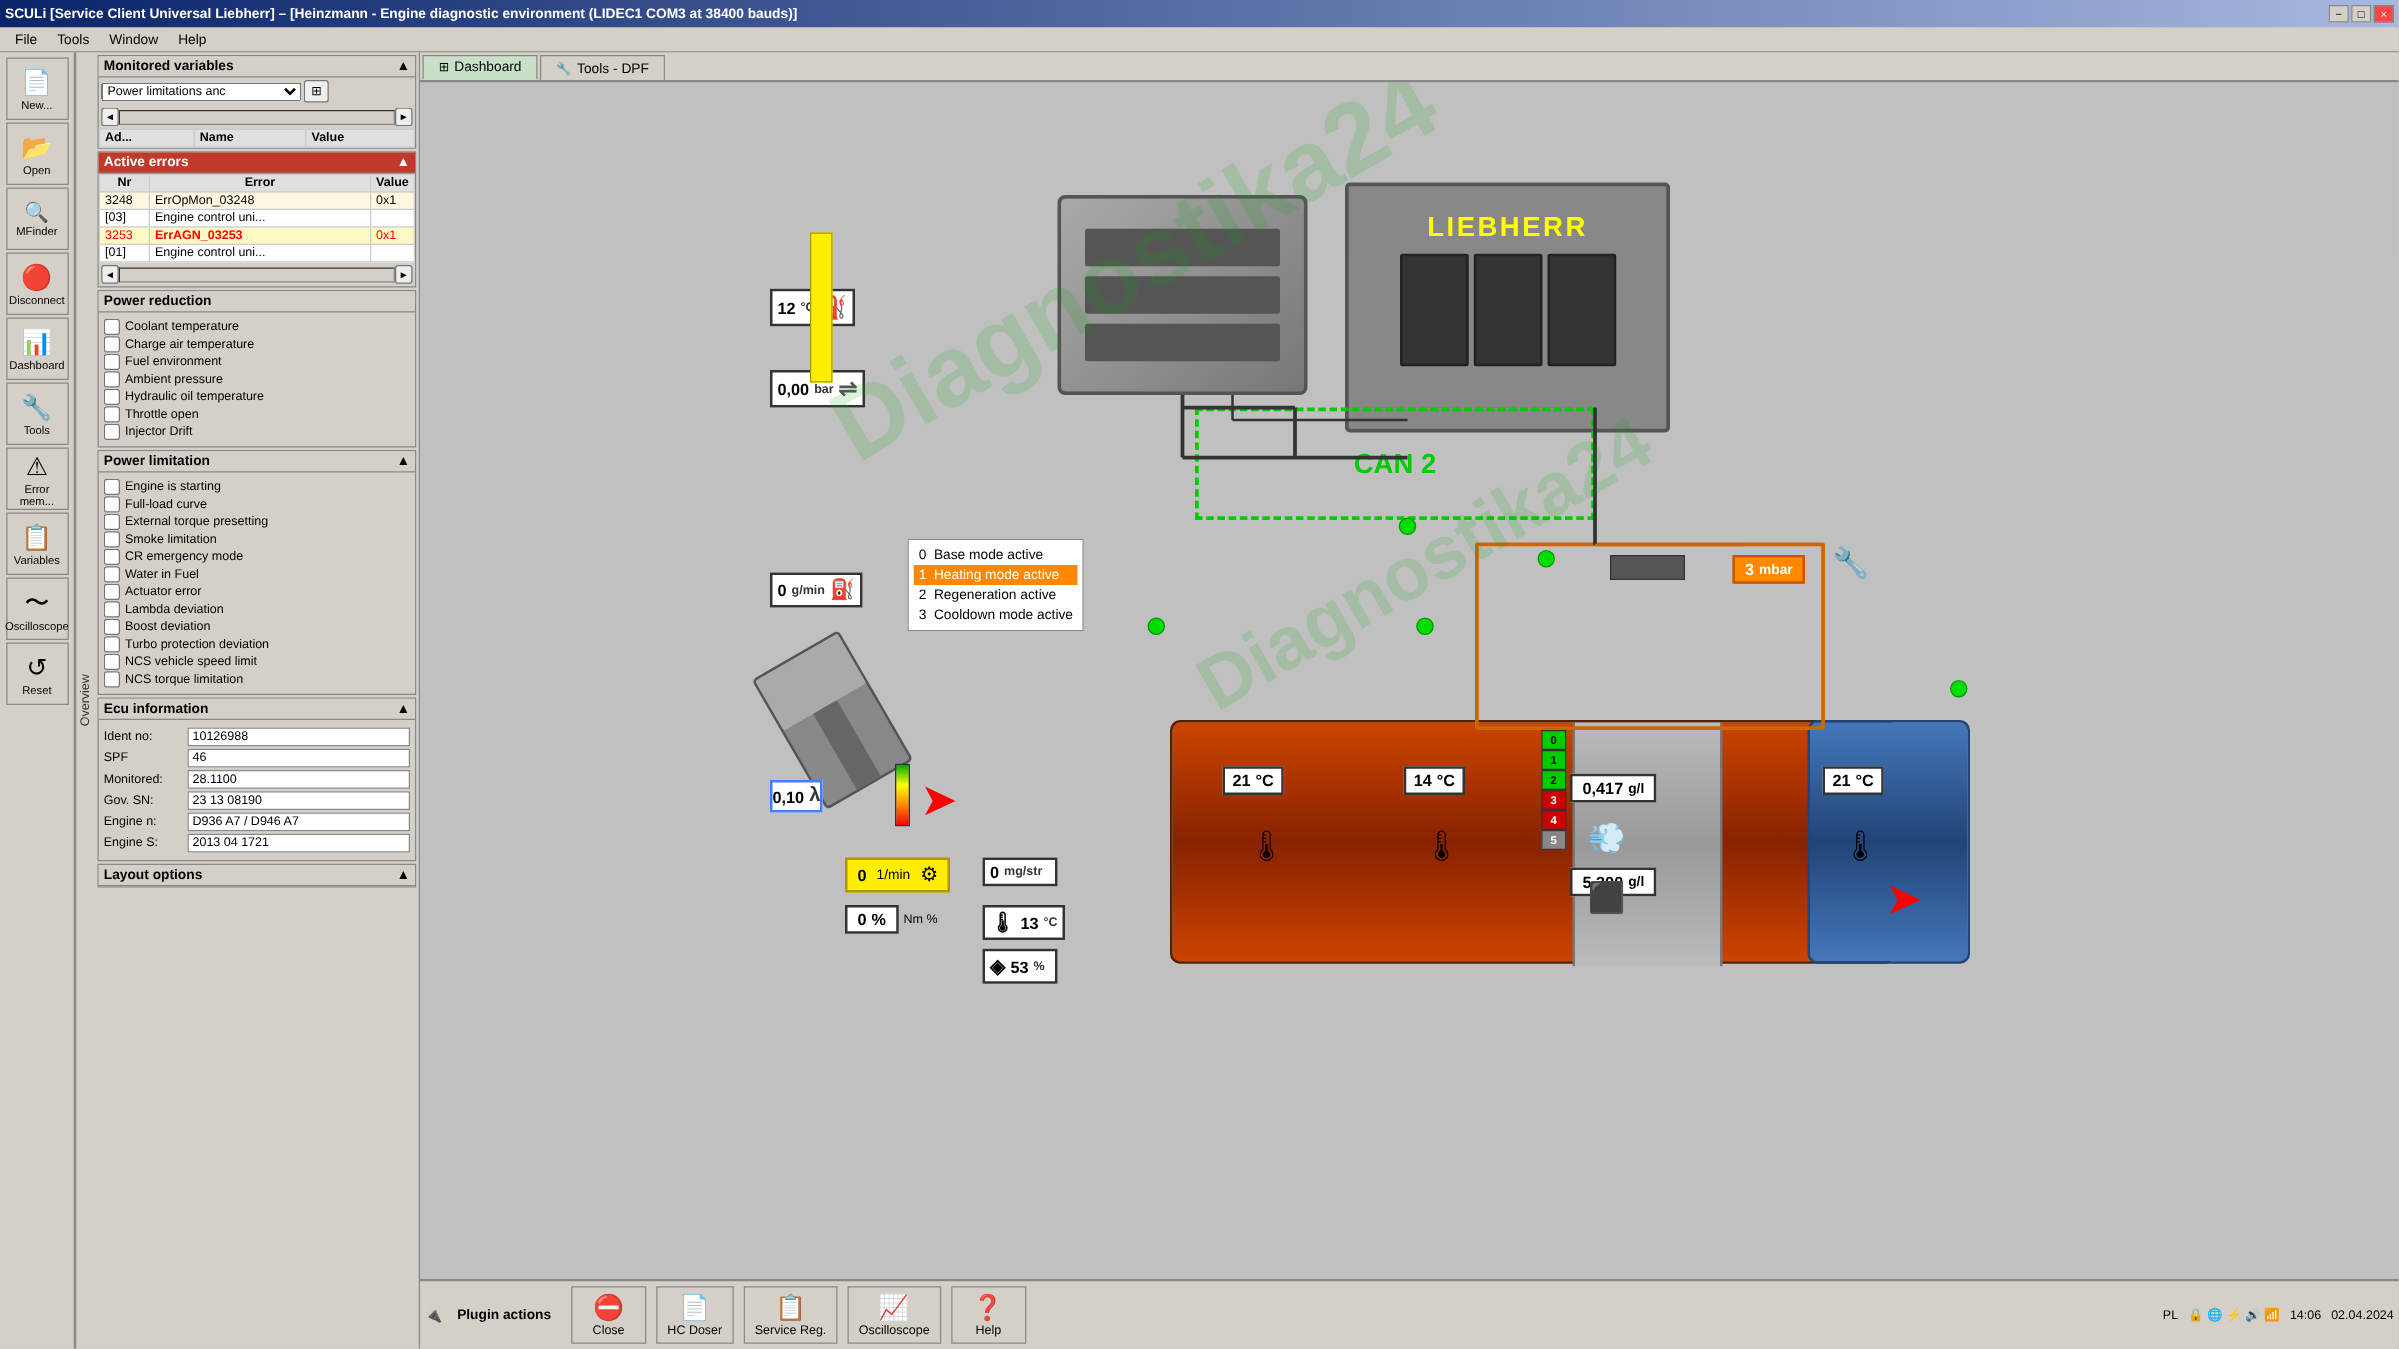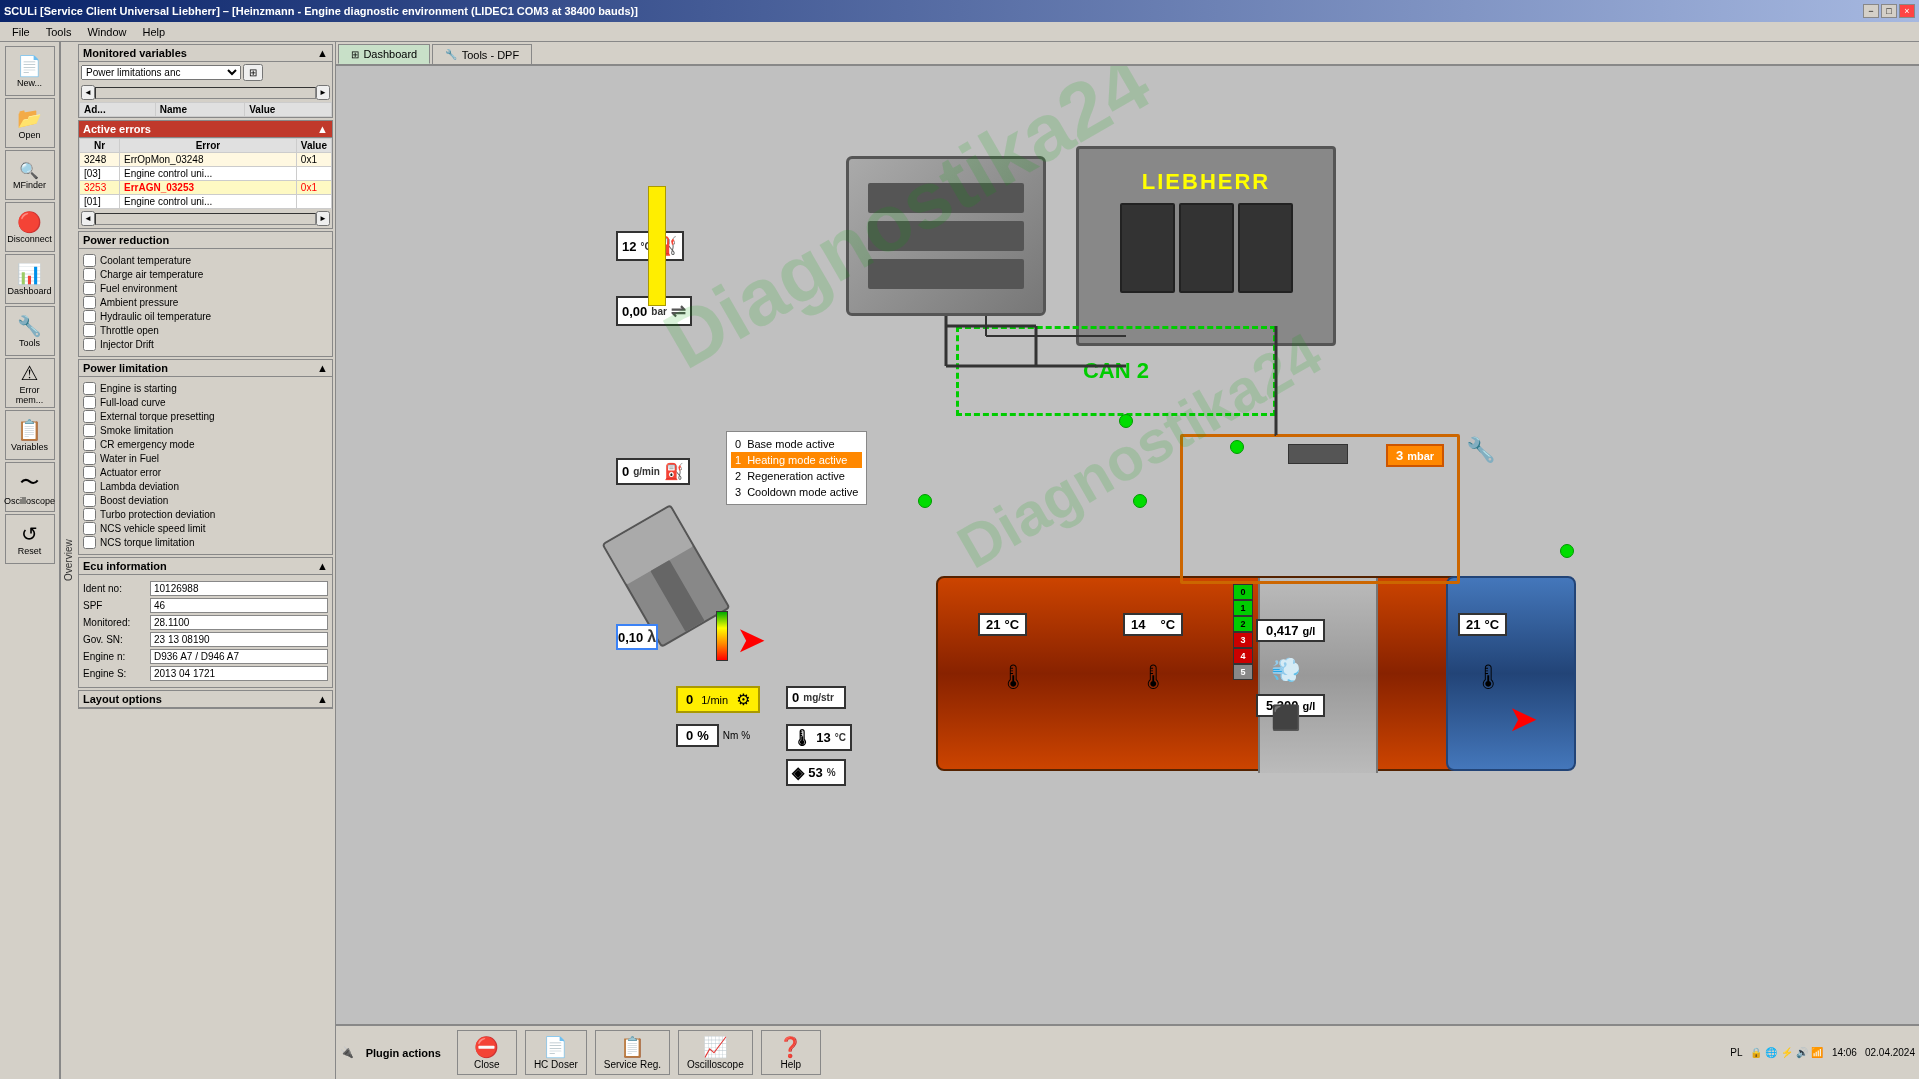--- a/index.html
+++ b/index.html
@@ -511,21 +511,21 @@
       <div class="small-green-dot" style="top:374px;left:894px;"></div>
       <div class="small-green-dot" style="top:478px;left:1224px;"></div>
 
       <div style="position:absolute;top:510px;left:600px;width:580px;height:195px;background:linear-gradient(to bottom,#cc4400,#882200,#cc4400);border:2px solid #552200;border-radius:8px;">
 
         <div style="position:absolute;top:35px;left:40px;background:white;border:2px solid #333;padding:2px 6px;font-size:13px;font-weight:bold;display:flex;align-items:center;gap:4px;">
           <span>21</span>
           <span>°C</span>
         </div>
 
-        <div style="position:absolute;top:35px;left:185px;background:white;border:2px solid #333;padding:2px 6px;font-size:13px;font-weight:bold;display:flex;align-items:center;gap:15px;">
+        <div style="position:absolute;top:35px;left:185px;background:white;border:2px solid #333;padding:2px 6px;font-size:13px;font-weight:bold;display:flex;align-items:center;gap:4px;">
           <span>14</span>
           <span>°C</span>
         </div>
 
         <div style="position:absolute;top:85px;left:60px;font-size:24px;">🌡</div>
         <div style="position:absolute;top:85px;left:200px;font-size:24px;">🌡</div>
 
         <div style="position:absolute;top:0;left:320px;width:120px;height:195px;background:linear-gradient(to bottom,#bbb,#999,#bbb);border-left:2px solid #777;border-right:2px solid #777;"></div>
       </div>
 

